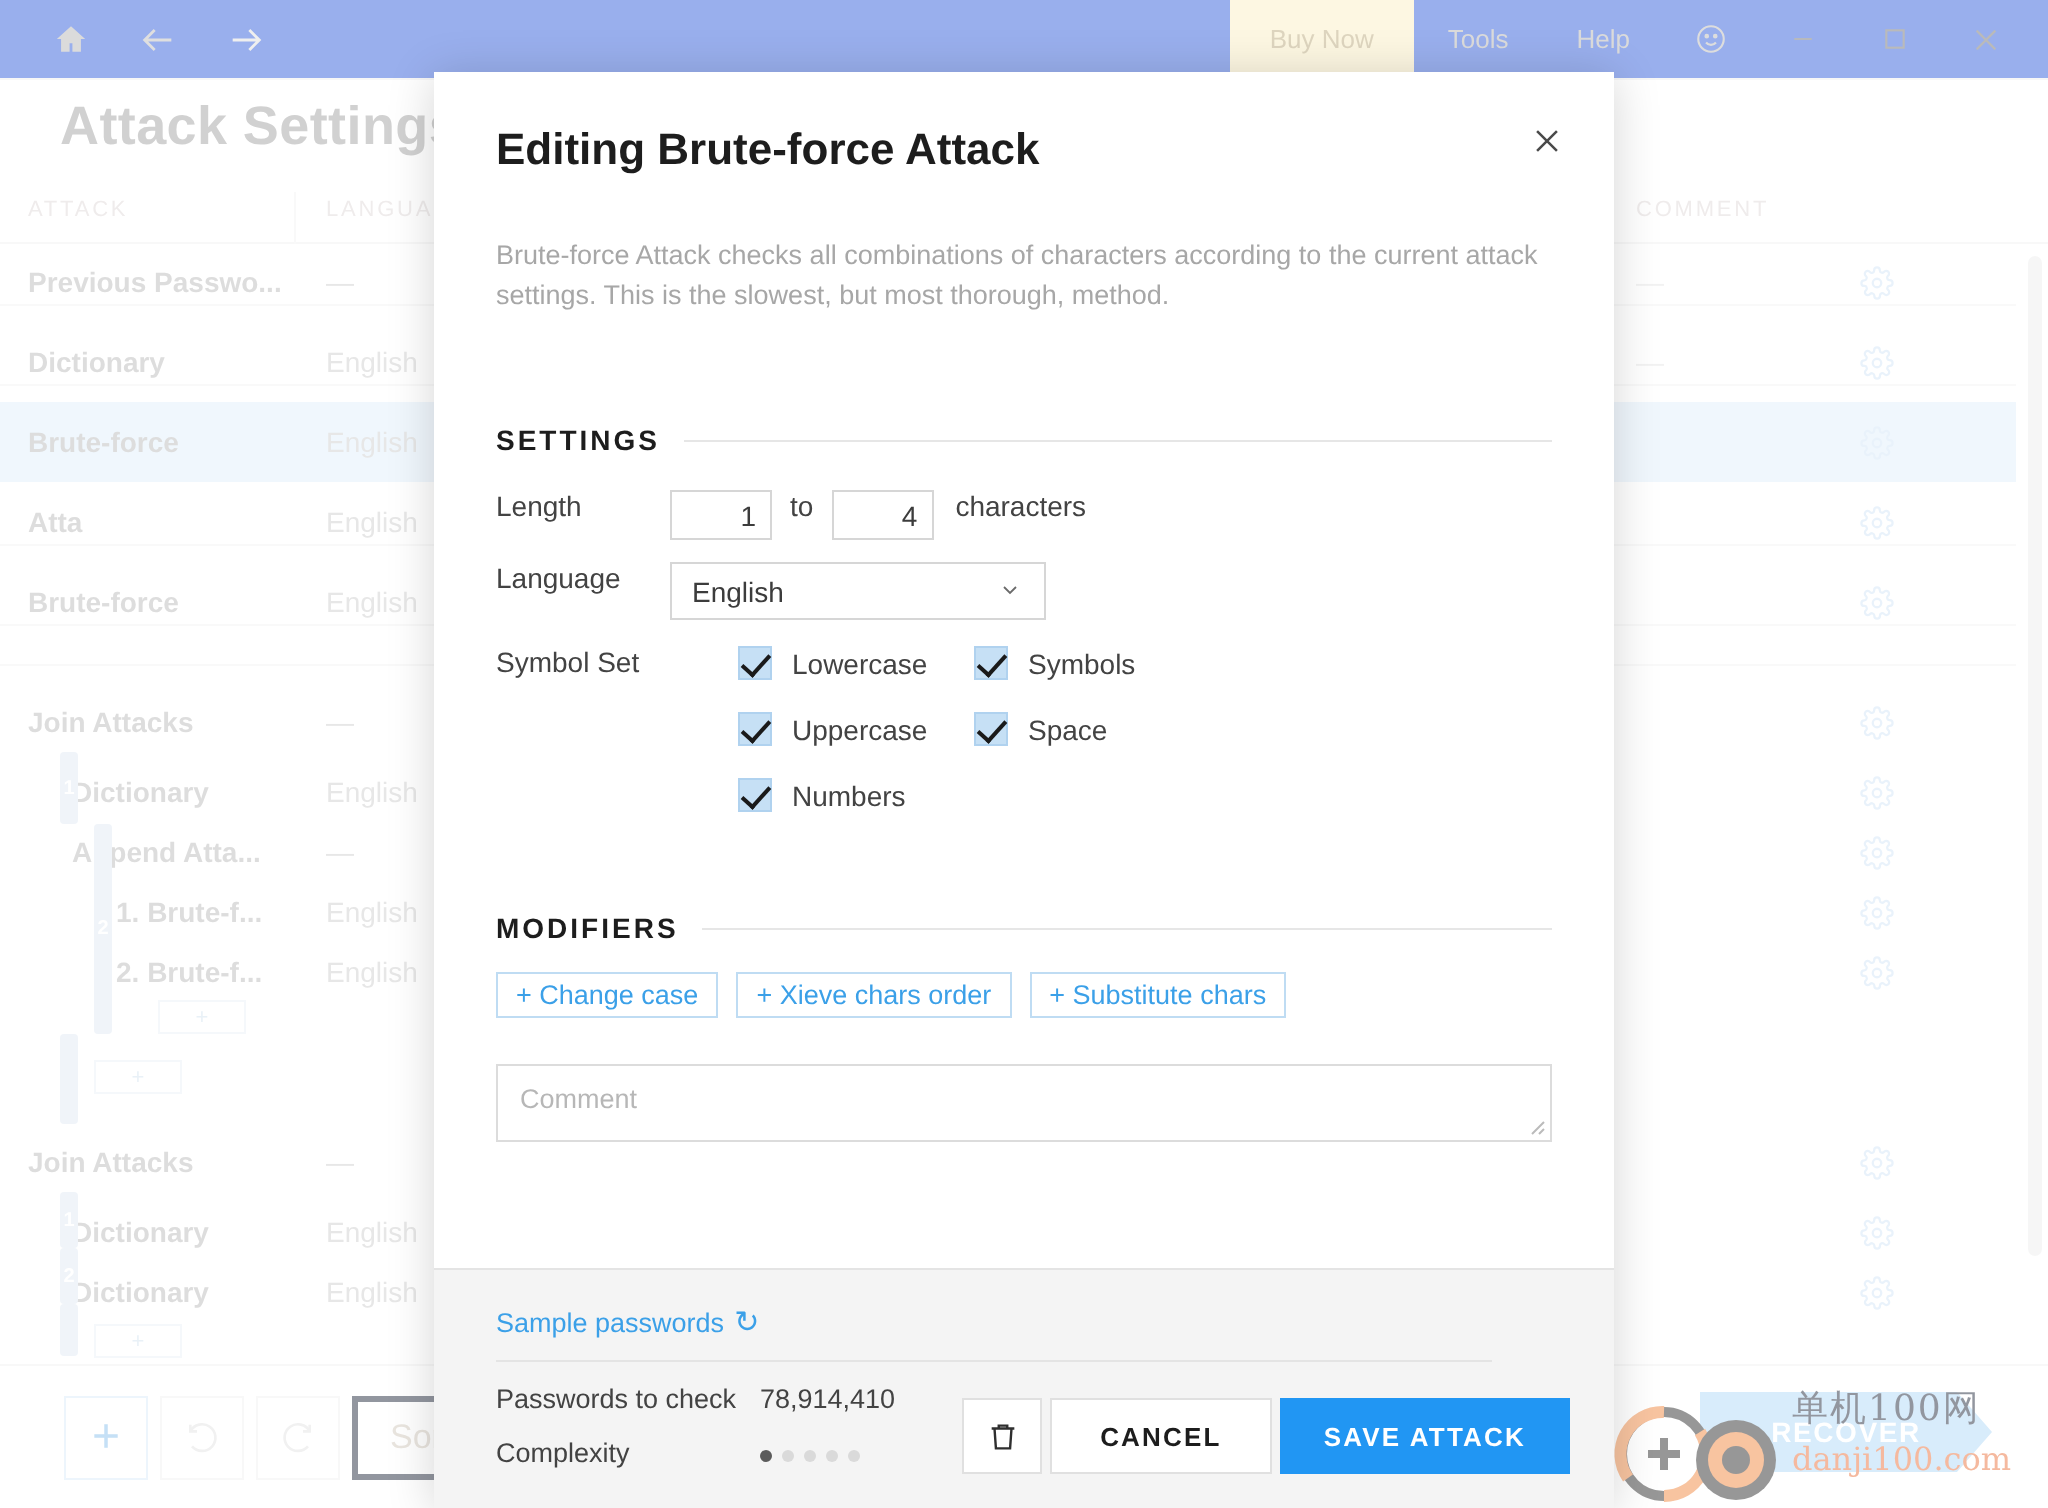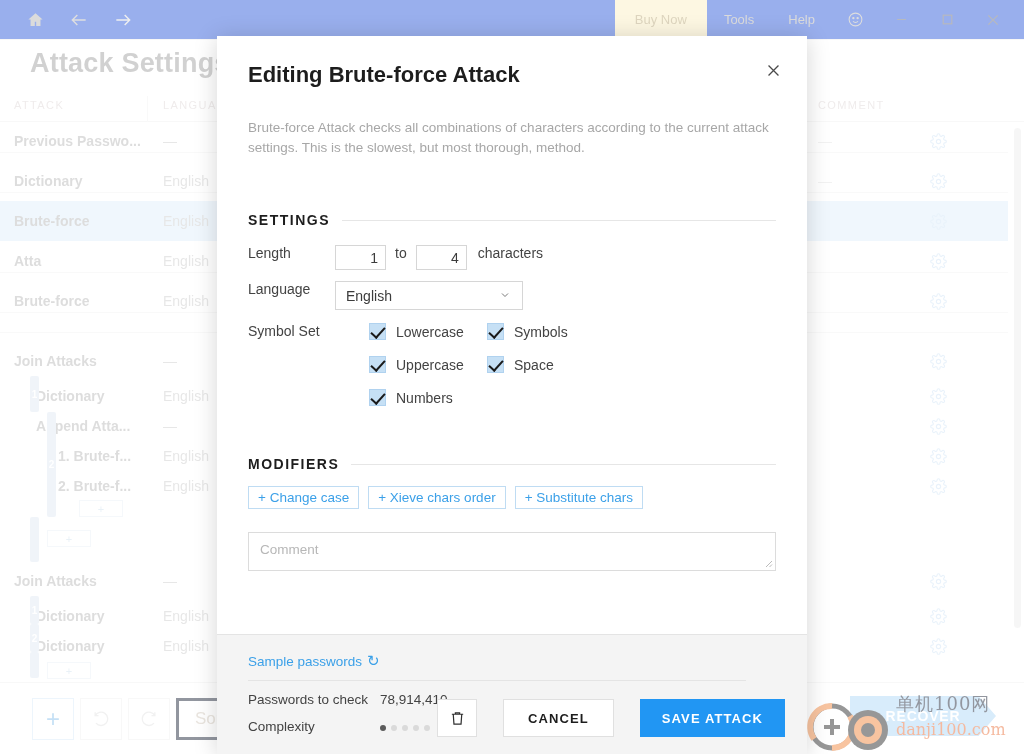--- a/index.html
+++ b/index.html
@@ -216,21 +216,21 @@
     position: absolute; left: 31px; top: 17px; font-size: 13.5px; color: #3ba0e8;
     display: flex; align-items: center; gap: 5px;
   }
   .footer-div { position: absolute; left: 31px; top: 45px; width: 498px; height: 1px; background: #e4e4e4; }
   .f-label { position: absolute; left: 31px; font-size: 13.5px; color: #434343; }
   .f-value { position: absolute; left: 163px; font-size: 13.5px; color: #434343; }
   .dots { position: absolute; left: 163px; top: 90px; display: flex; gap: 5px; }
   .dot { width: 6px; height: 6px; border-radius: 50%; background: #dadada; }
   .dot.on { background: #5b5b5b; }
 
-  .f-actions { position: absolute; right: 22px; top: 64px; display: flex; gap: 26px; align-items: center; }
+  .f-actions { position: absolute; right: 22px; top: 64px; display: flex; gap: 4px; align-items: center; }
   .btn-trash {
     width: 40px; height: 38px; border: 1px solid #e0e0e0; background: #fff;
     display: flex; align-items: center; justify-content: center; color: #2f2f2f;
   }
   .btn-cancel {
     height: 38px; padding: 0 24px; border: 1px solid #e0e0e0; background: #fff;
     font-size: 13px; font-weight: bold; letter-spacing: 1.1px; color: #1d1d1d;
     display: flex; align-items: center;
   }
   .btn-save {

